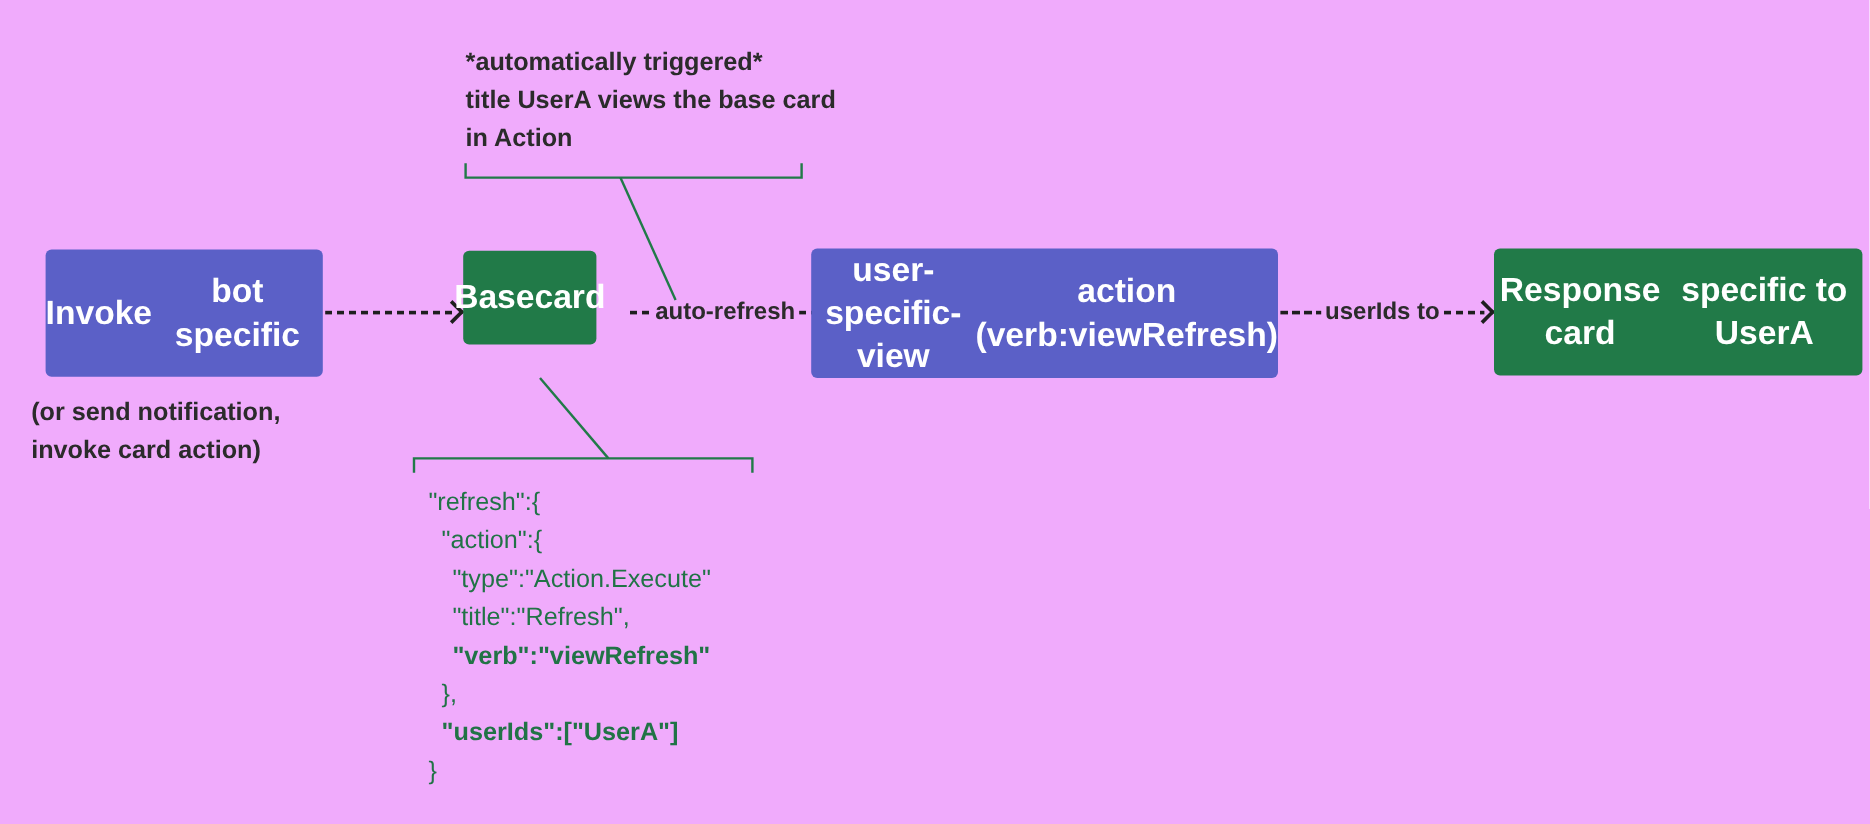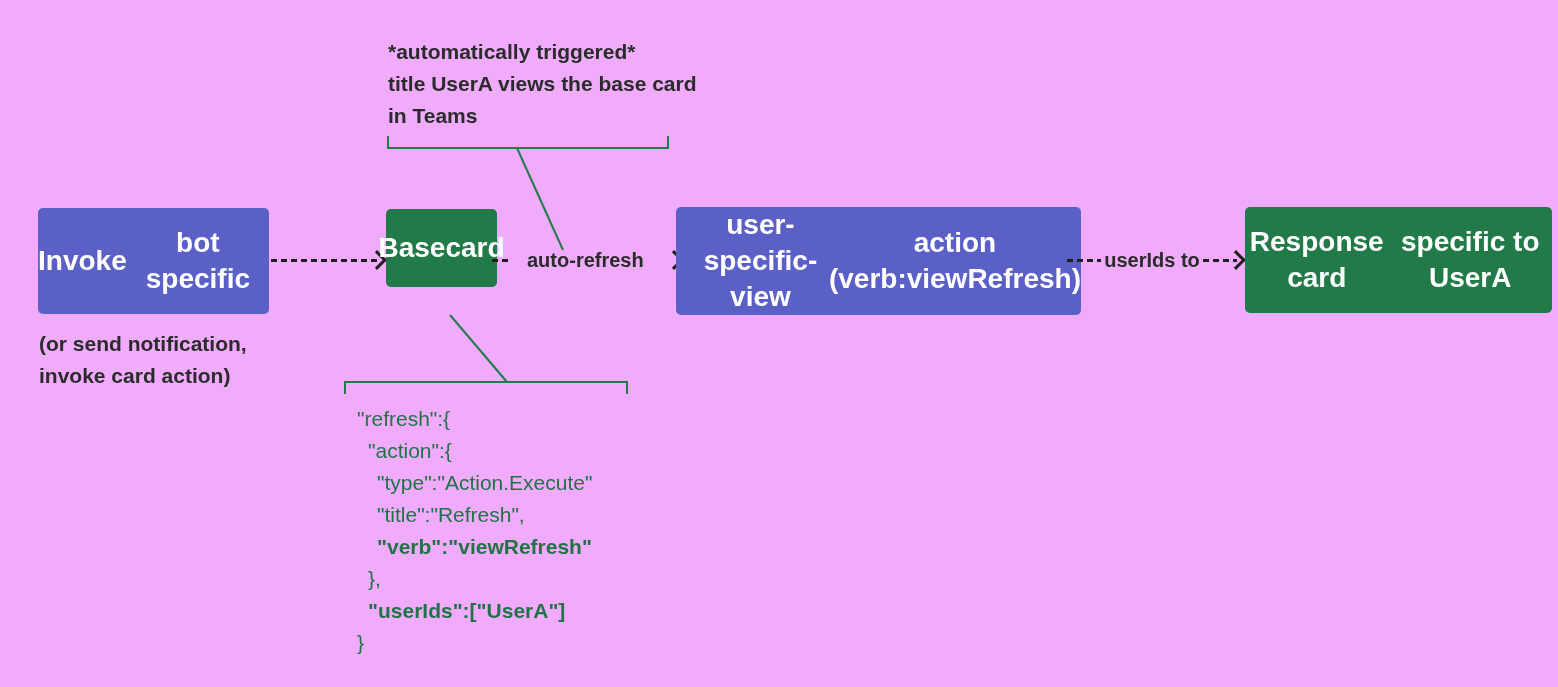--- a/index.html
+++ b/index.html
@@ -31,38 +31,38 @@
     color:#fff;
     display:flex;flex-direction:row;
     justify-content:center;align-items:center;
     text-align:center;
     font-size:28px;line-height:36px;font-weight:600;
   }
   .node--purple{background:var(--purple,#5b60c7);}
   .node--green{background:var(--green-box,#217a48);}
   .node--invoke{left:38px;top:208px;width:231px;height:106px;}
   .node--base{left:386px;top:209px;width:111px;height:78px;}
-  .node--handler{left:676px;top:207px;width:389px;height:108px;padding-left:16px;}
+  .node--handler{left:676px;top:207px;width:389px;height:108px;}
   .node--response{left:1245px;top:207px;width:307px;height:106px;}
 
   .note{
     position:absolute;
     color:var(--ink,#2b2b2b);
     font-size:21px;line-height:32px;font-weight:600;
     white-space:nowrap;
   }
   .note--trigger{left:388px;top:36px;}
-  .note--alt{left:39px;top:328px;}
+  .note--alt{left:26px;top:328px;}
 
   .arrow{
     position:absolute;height:24px;
     display:flex;align-items:center;
   }
   .arrow--invoke-base{left:271px;top:248px;width:113px;}
-  .arrow--base-handler{left:492px;top:248px;width:175px;gap:14px;}
+  .arrow--base-handler{left:525px;top:248px;width:175px;}
   .arrow--handler-response{left:1067px;top:248px;width:176px;}
   .dash{
     height:3px;flex:1 1 auto;
     background:repeating-linear-gradient(90deg,var(--arrow-ink,#1f1f1f) 0 6px,transparent 6px 10px);
   }
   .dash--short{flex:0 0 18px;}
   .arrow-label{
     flex:0 0 auto;
     font-size:20px;font-weight:600;color:var(--ink,#2b2b2b);
     white-space:nowrap;padding:0 3px;
@@ -94,21 +94,21 @@
   <svg class="connector-layer" viewBox="0 0 1558 687" xmlns="http://www.w3.org/2000/svg">
     <path class="green-stroke" d="M388 136 L388 148 L668 148 L668 136"></path>
     <line class="green-stroke" x1="517" y1="148" x2="563" y2="250"></line>
     <line class="green-stroke" x1="450" y1="315" x2="507" y2="382"></line>
     <path class="green-stroke" d="M345 394 L345 382 L627 382 L627 394"></path>
   </svg>
 
   <div class="note note--trigger">
     <div>*automatically triggered*</div>
     <div>title UserA views the base card</div>
-    <div>in Teams</div>
+    <div>in Action</div>
   </div>
 
   <div class="node node--purple node--invoke">
     <div>Invoke</div>
     <div>bot specific</div>
   </div>
 
   <div class="note note--alt">
     <div>(or send notification,</div>
     <div>invoke card action)</div>

